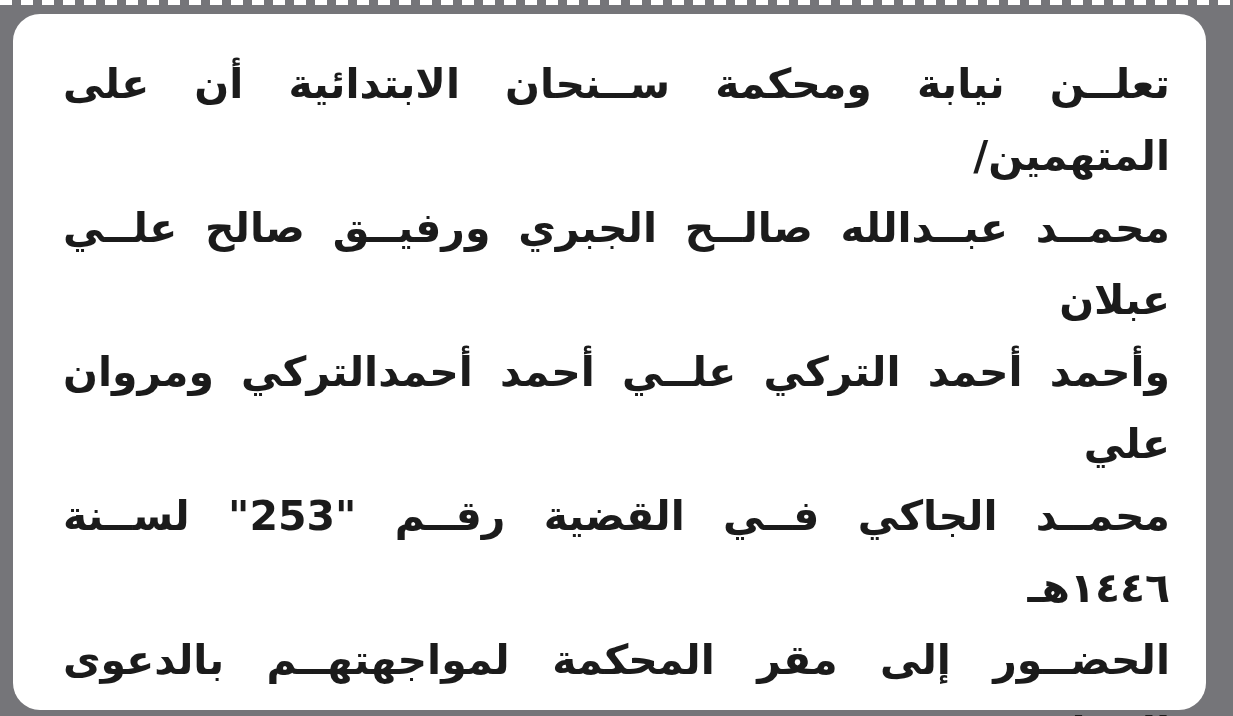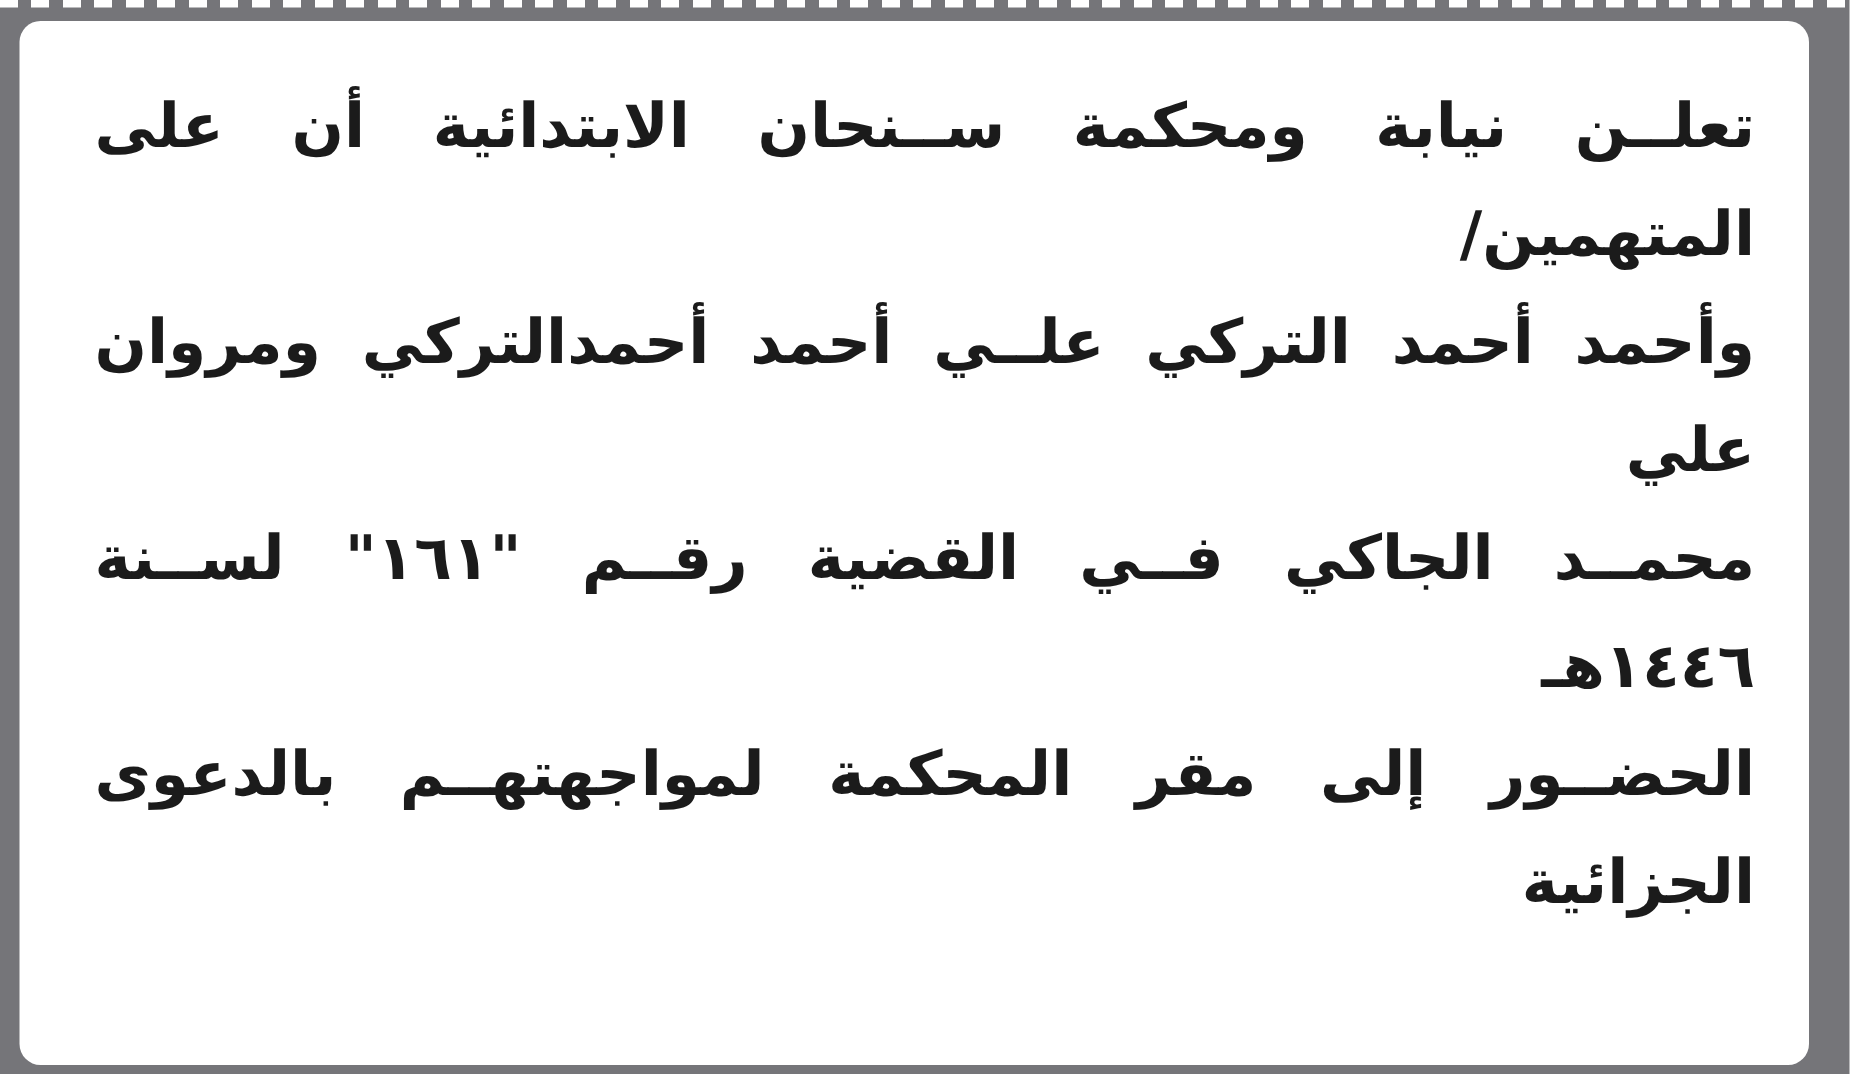--- a/index.html
+++ b/index.html
@@ -23,21 +23,21 @@
       #ffffff 0px, #ffffff 12px,
       transparent 12px, transparent 21px);
   }
   .notice-card {
     position: absolute;
     left: 13px;
     top: 14px;
     width: 1193px;
     height: 696px;
     background: #ffffff;
-    border-radius: 14px;
+    border-radius: 27px;
   }
   .notice-text {
     position: absolute;
     top: 34px;
     right: 36px;
     left: 50px;
     direction: rtl;
     unicode-bidi: embed;
     color: #1b1b1b;
     font-weight: bold;
@@ -51,18 +51,19 @@
   }
 </style>
 </head>
 <body>
 
 <div class="torn-edge"></div>
 
 <div class="notice-card">
   <div class="notice-text" dir="rtl">
     <div class="notice-line">تعلــن نيابة ومحكمة ســنحان الابتدائية أن على المتهمين/</div>
+    <div class="notice-line">محمــد عبــدالله صالــح الجبري ورفيــق صالح علــي عبلان</div>
     <div class="notice-line">وأحمد أحمد التركي علــي أحمد أحمدالتركي ومروان علي</div>
-    <div class="notice-line">محمــد الجاكي فــي القضية رقــم "١٦١" لســنة ١٤٤٦هـ</div>
+    <div class="notice-line">محمــد الجاكي فــي القضية رقــم "253" لســنة ١٤٤٦هـ</div>
     <div class="notice-line">الحضــور إلى مقر المحكمة لمواجهتهــم بالدعوى الجزائية</div>
 
   </div>
 </div>
 
 </body></html>

